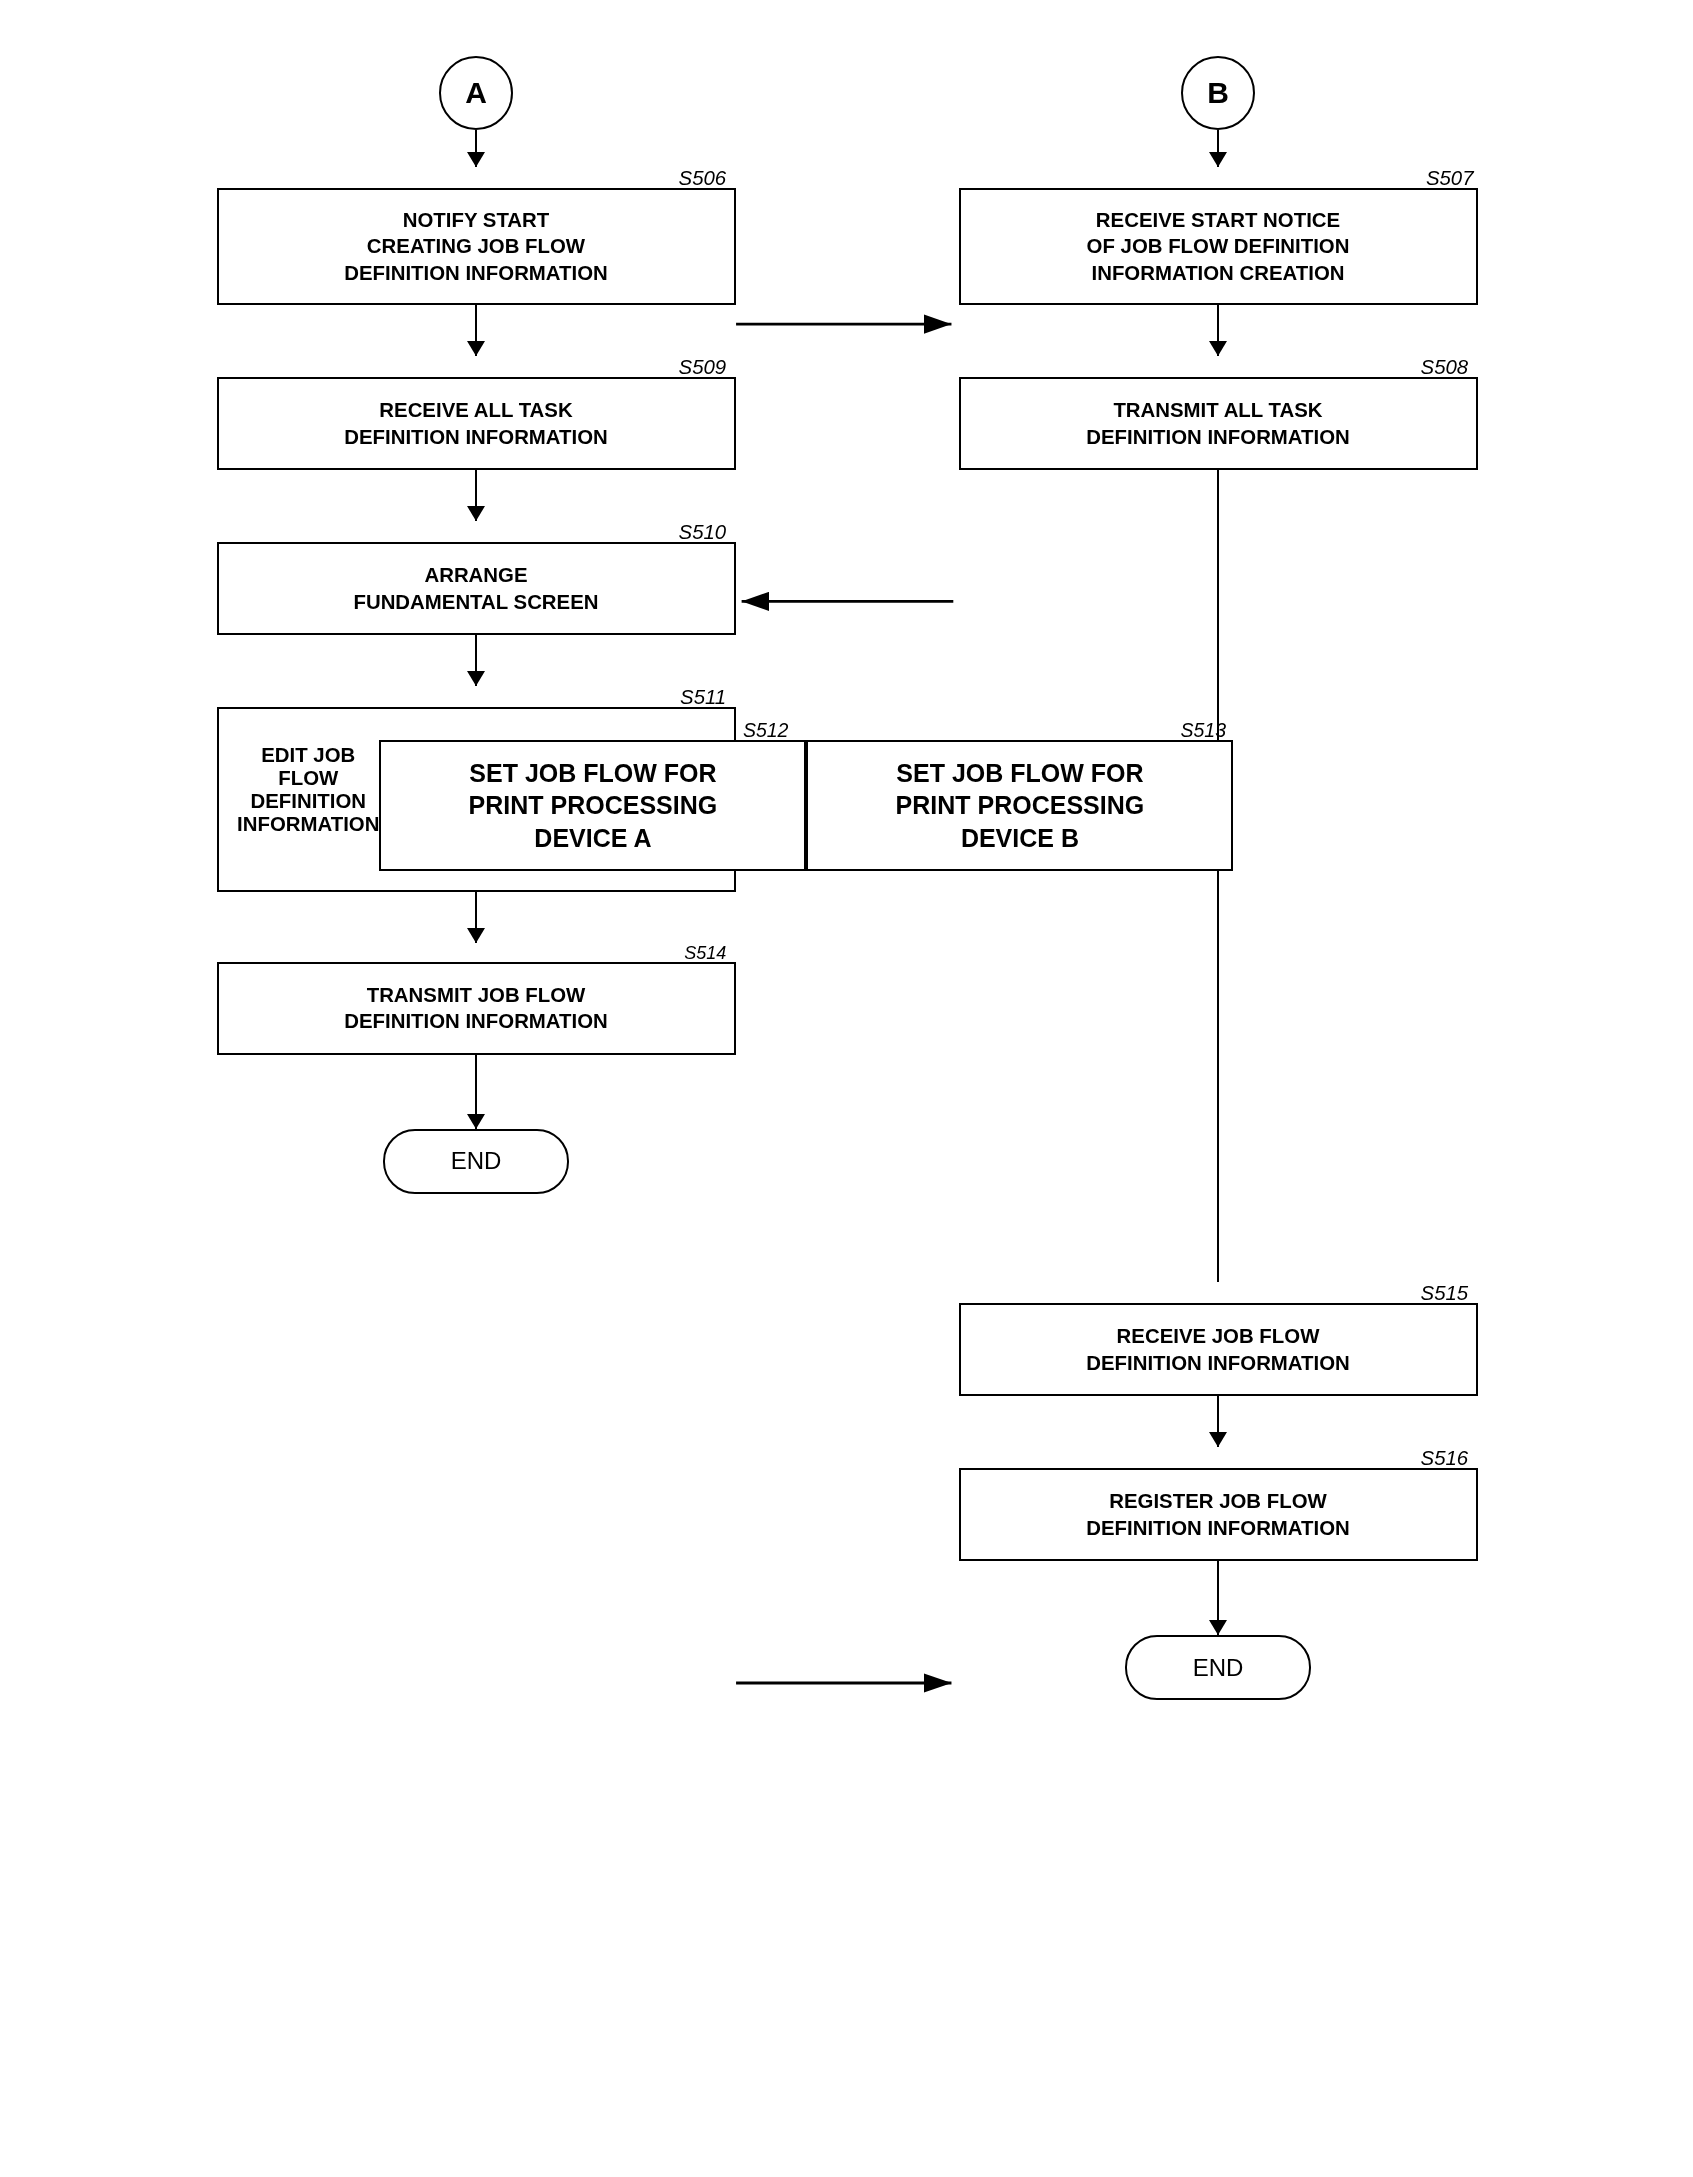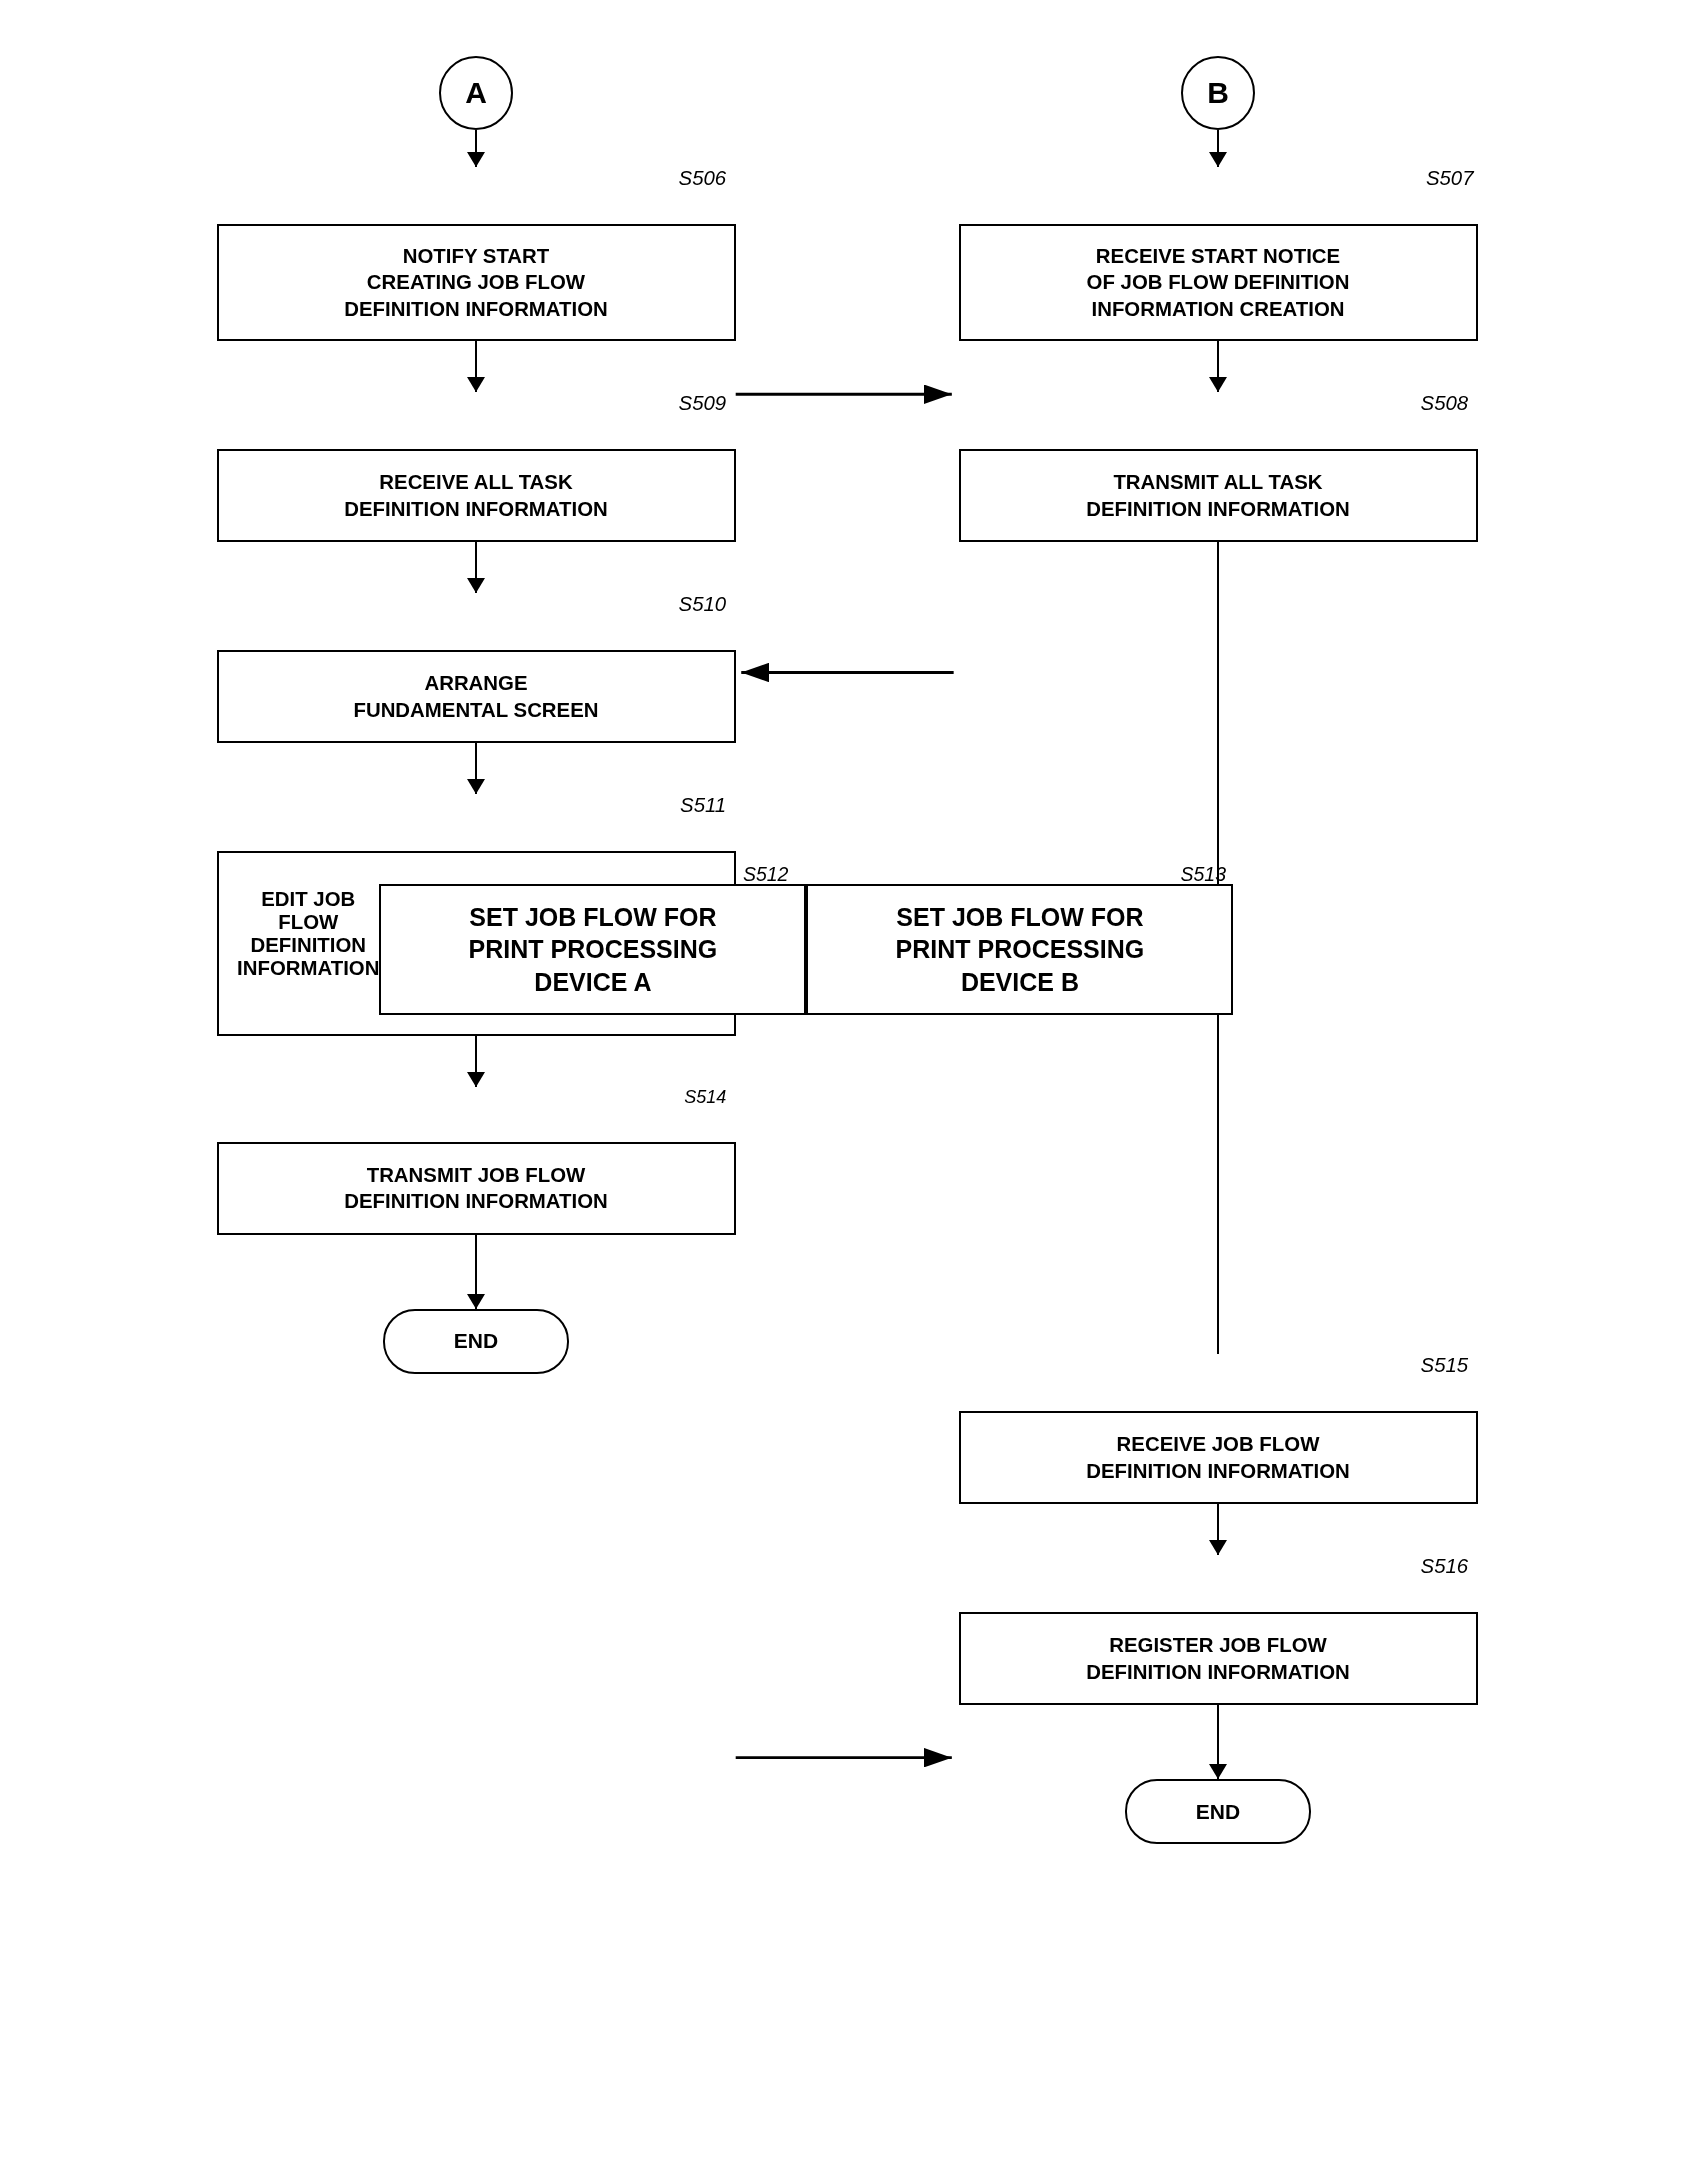--- a/index.html
+++ b/index.html
@@ -103,22 +103,22 @@
 
     
     .end-node {
       width: 186px;
       height: 65px;
       border-radius: 32px;
       border: 2.8px solid #000;
       display: flex;
       align-items: center;
       justify-content: center;
-      font-size: 21px;
-      font-weight: bold;
+      font-size: 24px;
+      font-weight: normal;
       background: #fff;
       position: relative;
       z-index: 2;
     }
 
     
     .arrow-down {
       width: 2.8px;
       background: #000;
       position: relative;
@@ -134,21 +134,20 @@
       border-right: 9.3px solid transparent;
       border-top: 15px solid #000;
     }
 
     
     .step-row {
       display: flex;
       flex-direction: column;
       align-items: center;
       width: 519px;
-      gap: 36px;
     }
     .step-row-inner {
       display: flex;
       flex-direction: column;
       align-items: center;
       width: 427px;
     }
 
   </style>
 </head>

